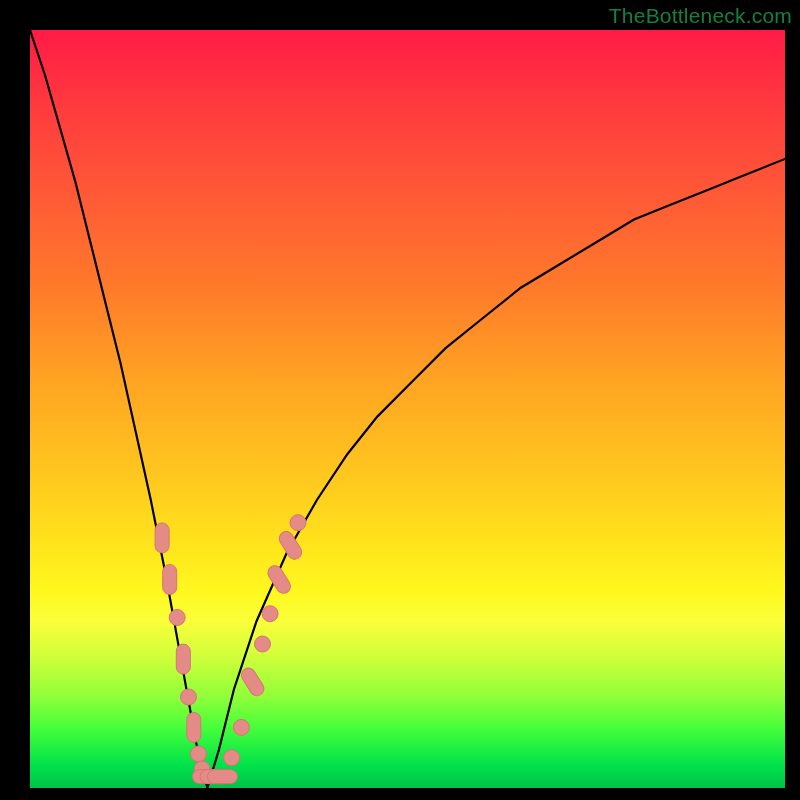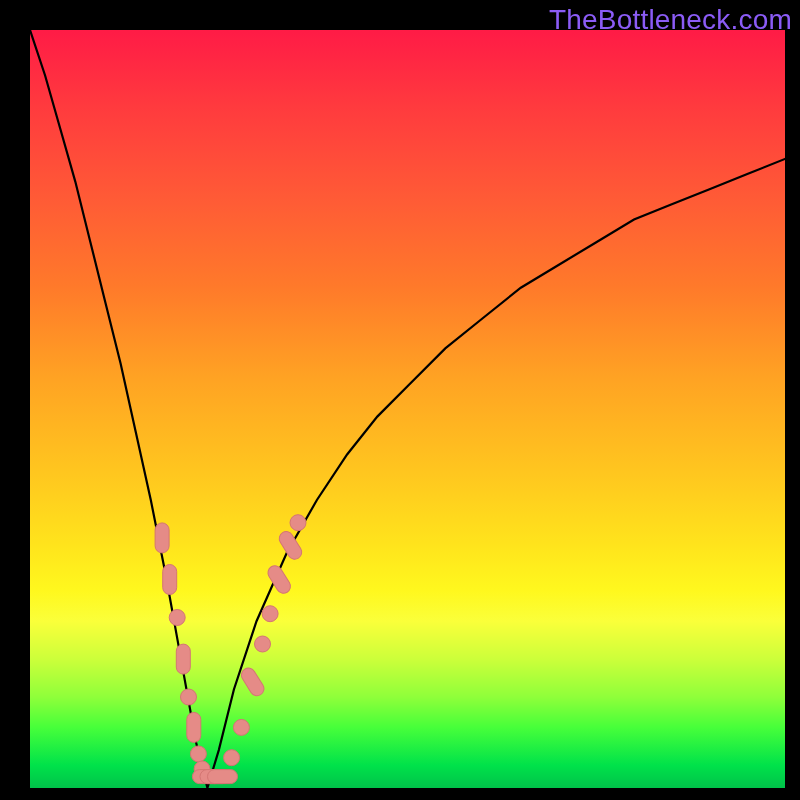--- a/index.html
+++ b/index.html
@@ -45,22 +45,22 @@
     position: absolute;
     left: 0;
     top: 0;
     width: 755px;
     height: 758px;
   }
   .watermark {
     position: absolute;
     top: 4px;
     right: 8px;
-    color: #8b5cf6;
-    font-size: 28px;
+    color: #15803d;
+    font-size: 21px;
     font-weight: 400;
     letter-spacing: 0.2px;
     user-select: none;
   }
 </style>
 </head>
 <body>
 
 <div class="stage">
   <div class="plot-wrap">

